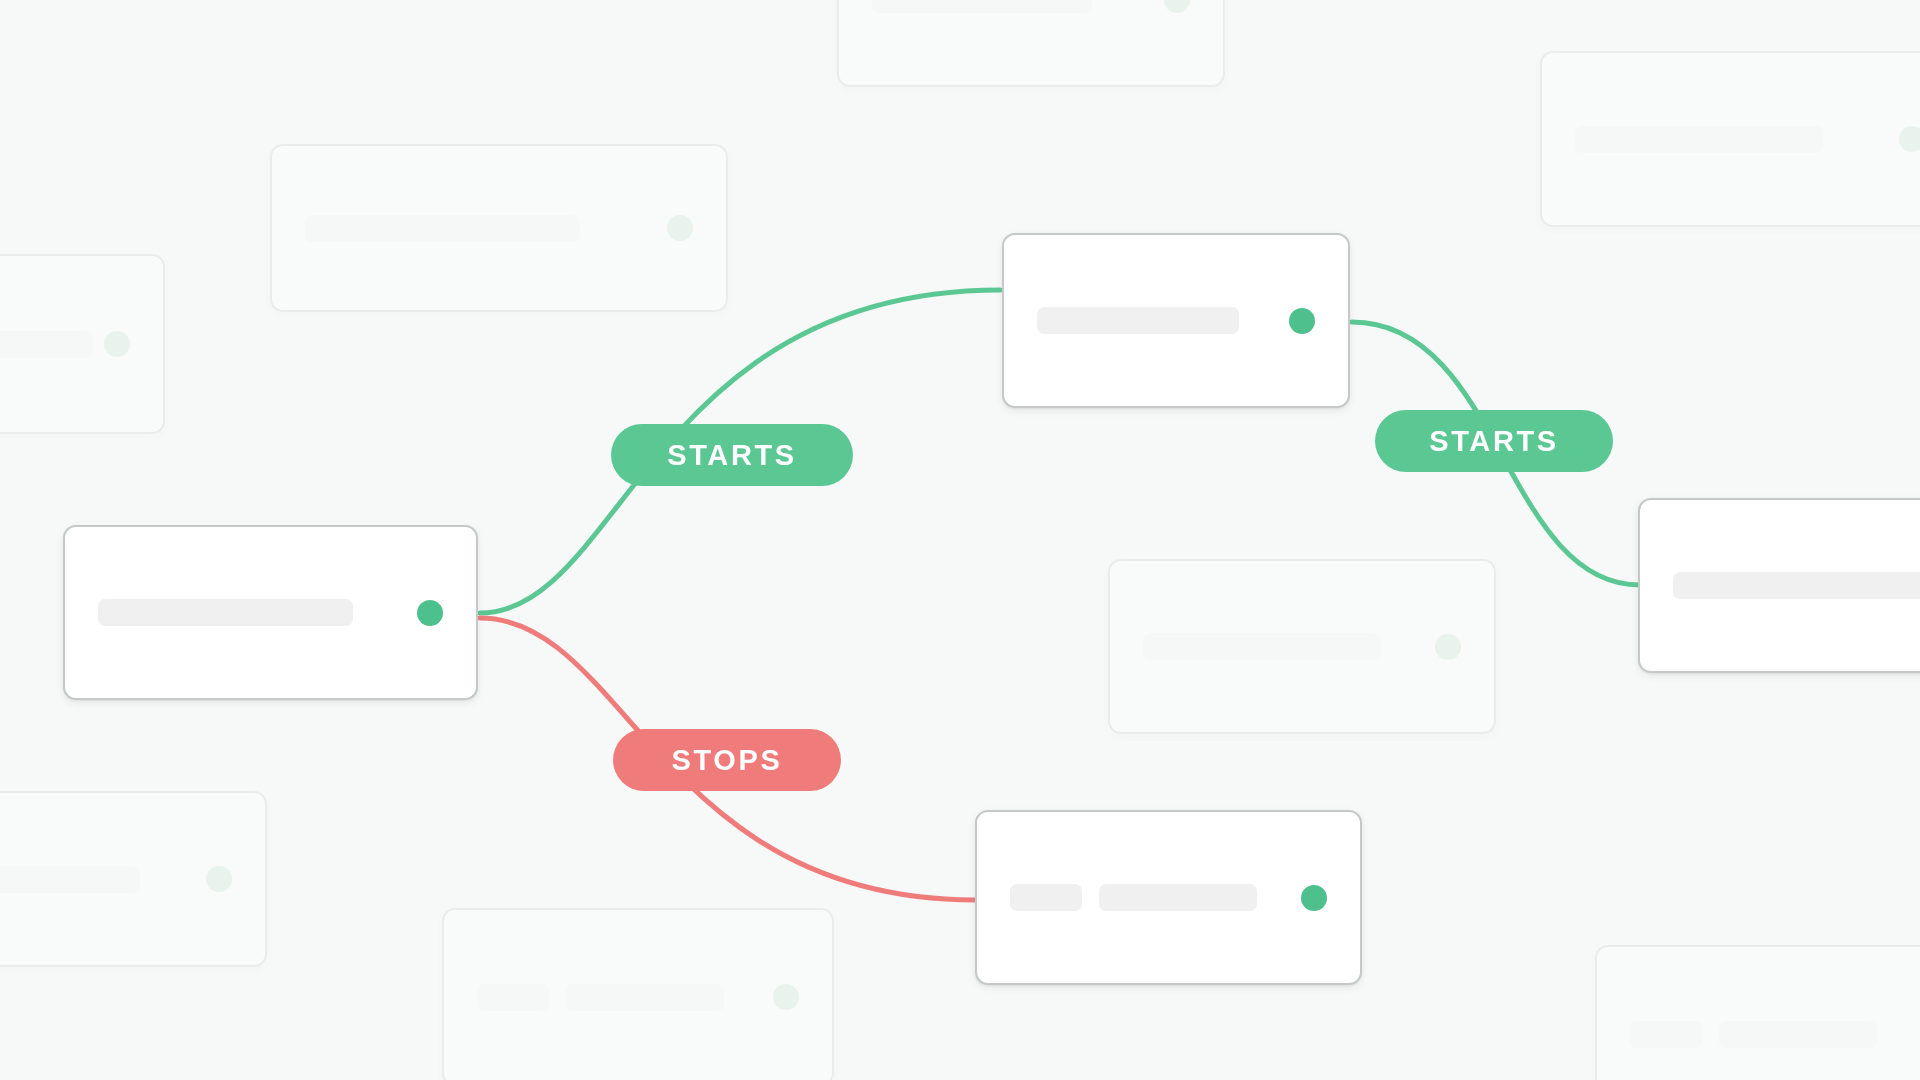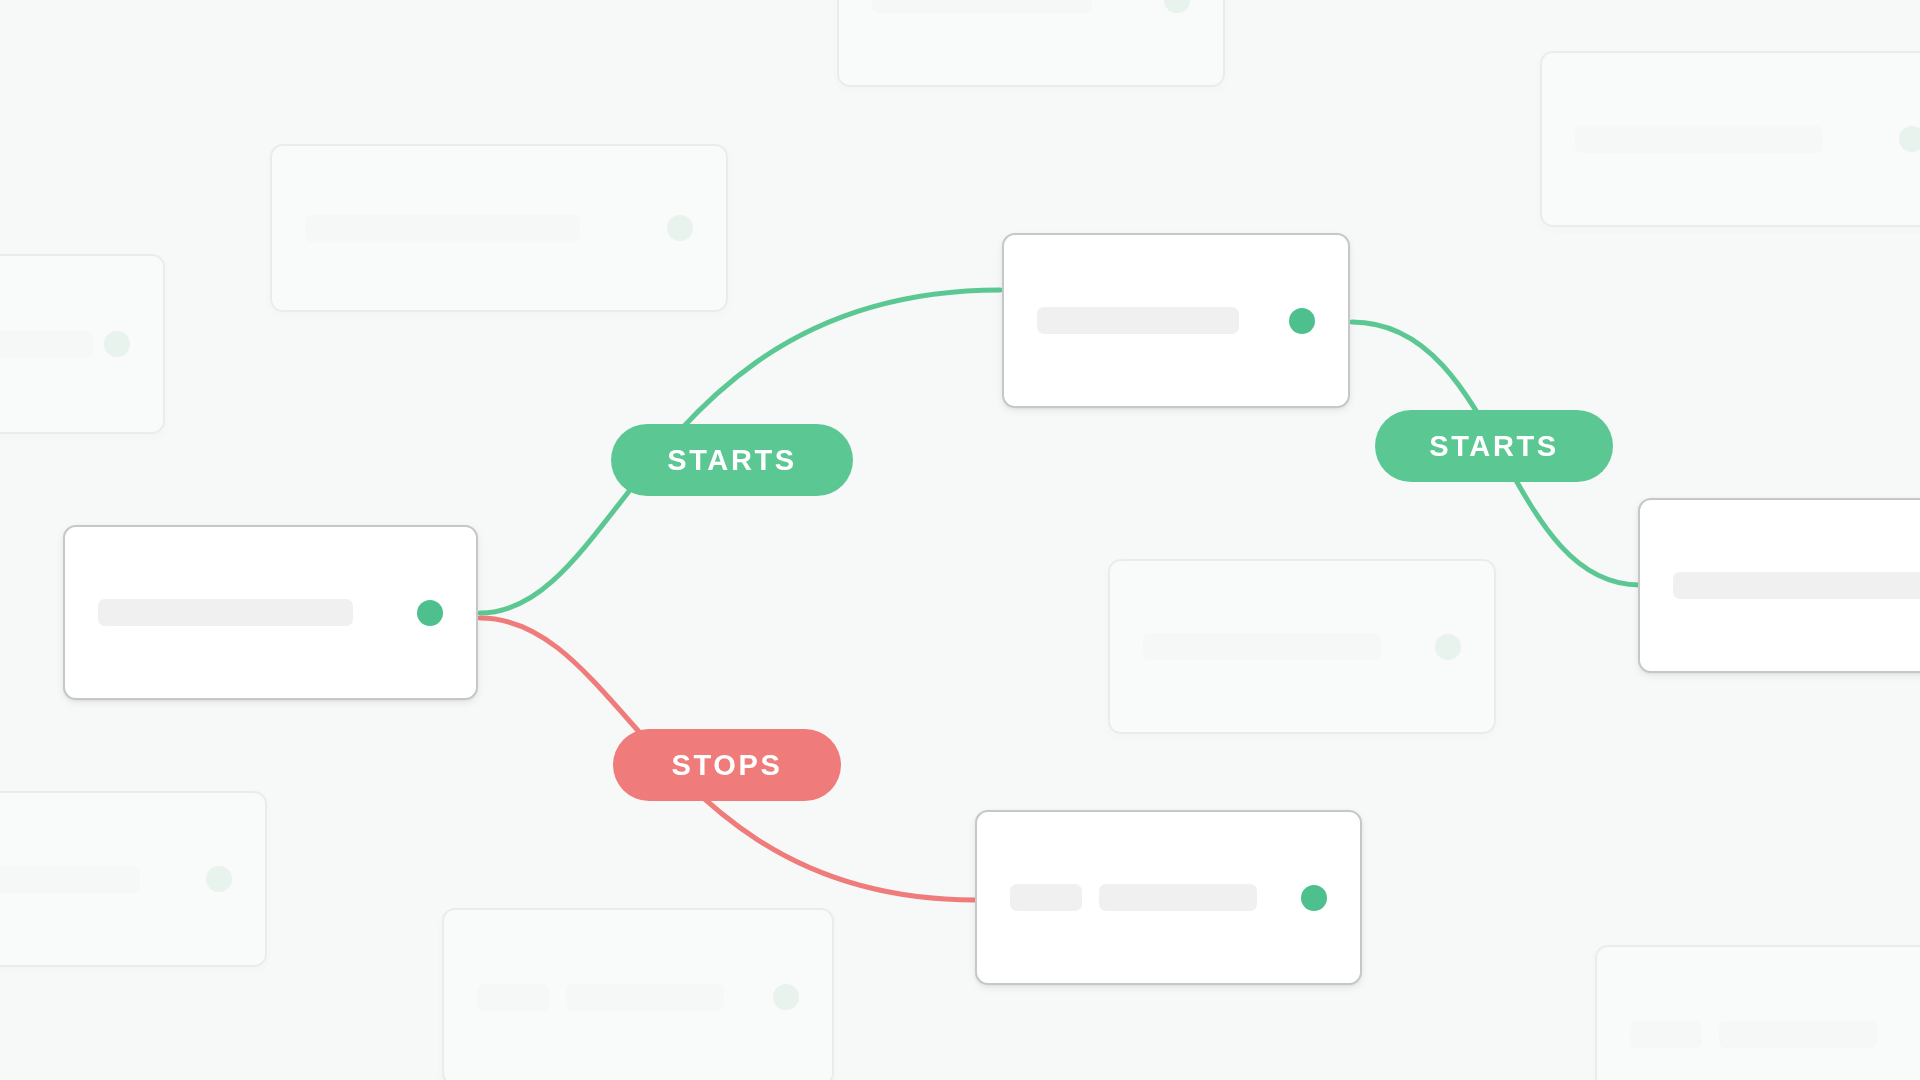--- a/index.html
+++ b/index.html
@@ -58,21 +58,21 @@
     margin-left: 22px;
   }
   .node.faded .dot { background: #c9e8d6; }
 
   
   .pill {
     position: absolute;
     display: flex;
     align-items: center;
     justify-content: center;
-    height: 72px;
+    height: 62px;
     padding: 0 30px;
     border-radius: 40px;
     color: #ffffff;
     font-size: 29px;
     font-weight: bold;
     letter-spacing: 2.6px;
     white-space: nowrap;
     user-select: none;
   }
   .pill.starts { background: #5bc894; }

